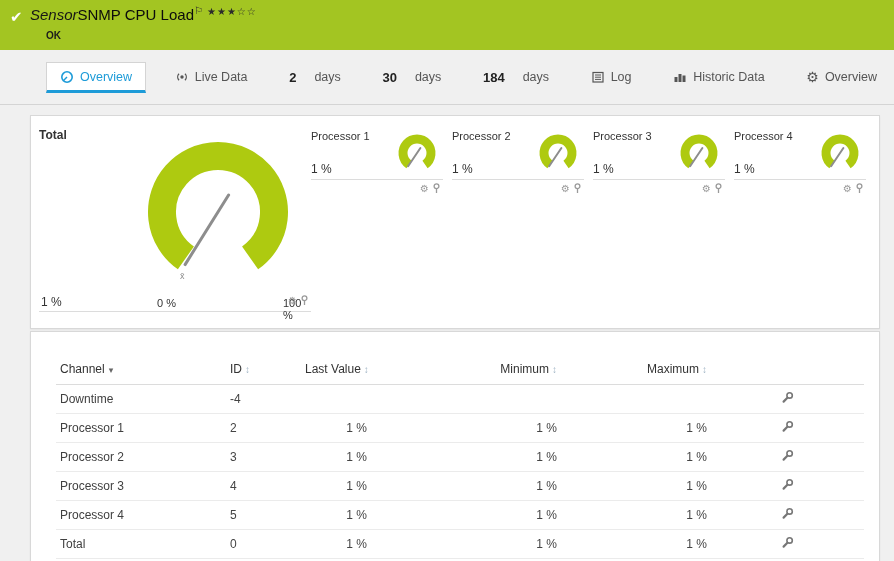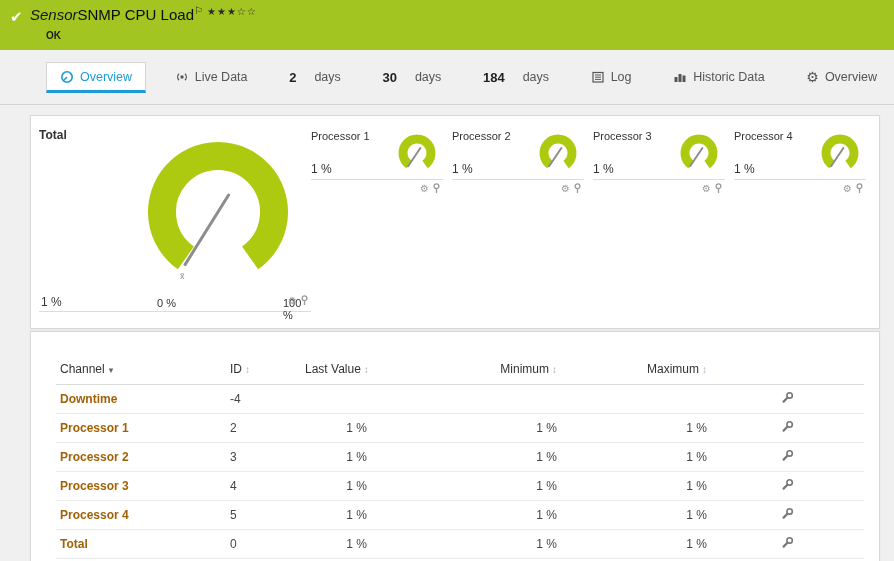--- a/index.html
+++ b/index.html
@@ -75,21 +75,21 @@
   thead tr{border-bottom:1px solid #dcdcdc;}
   tbody tr{border-bottom:1px solid #ebebeb;}
   .col-channel{width:170px;}
   .col-id{width:75px;}
   .col-last{width:70px;}
   .col-min{width:190px;}
   .col-max{width:150px;}
   .col-actions{width:auto;}
   th.num,td.num{text-align:right;}
   td.act{text-align:center;}
-  td.chan{color:#a16207;font-weight:bold;}
+  td.chan{color:#404040;}
   .sorted-icon{color:#666;font-size:9px;margin-left:4px;}
   .sort-icon{color:#9fb3c4;font-size:10px;margin-left:3px;}
   .wrench{cursor:pointer;display:inline-block;}
 </style>
 </head>
 <body>
 
 <div class="hdr">
   <span class="hdr-check">✔</span>
   <div class="hdr-row">

